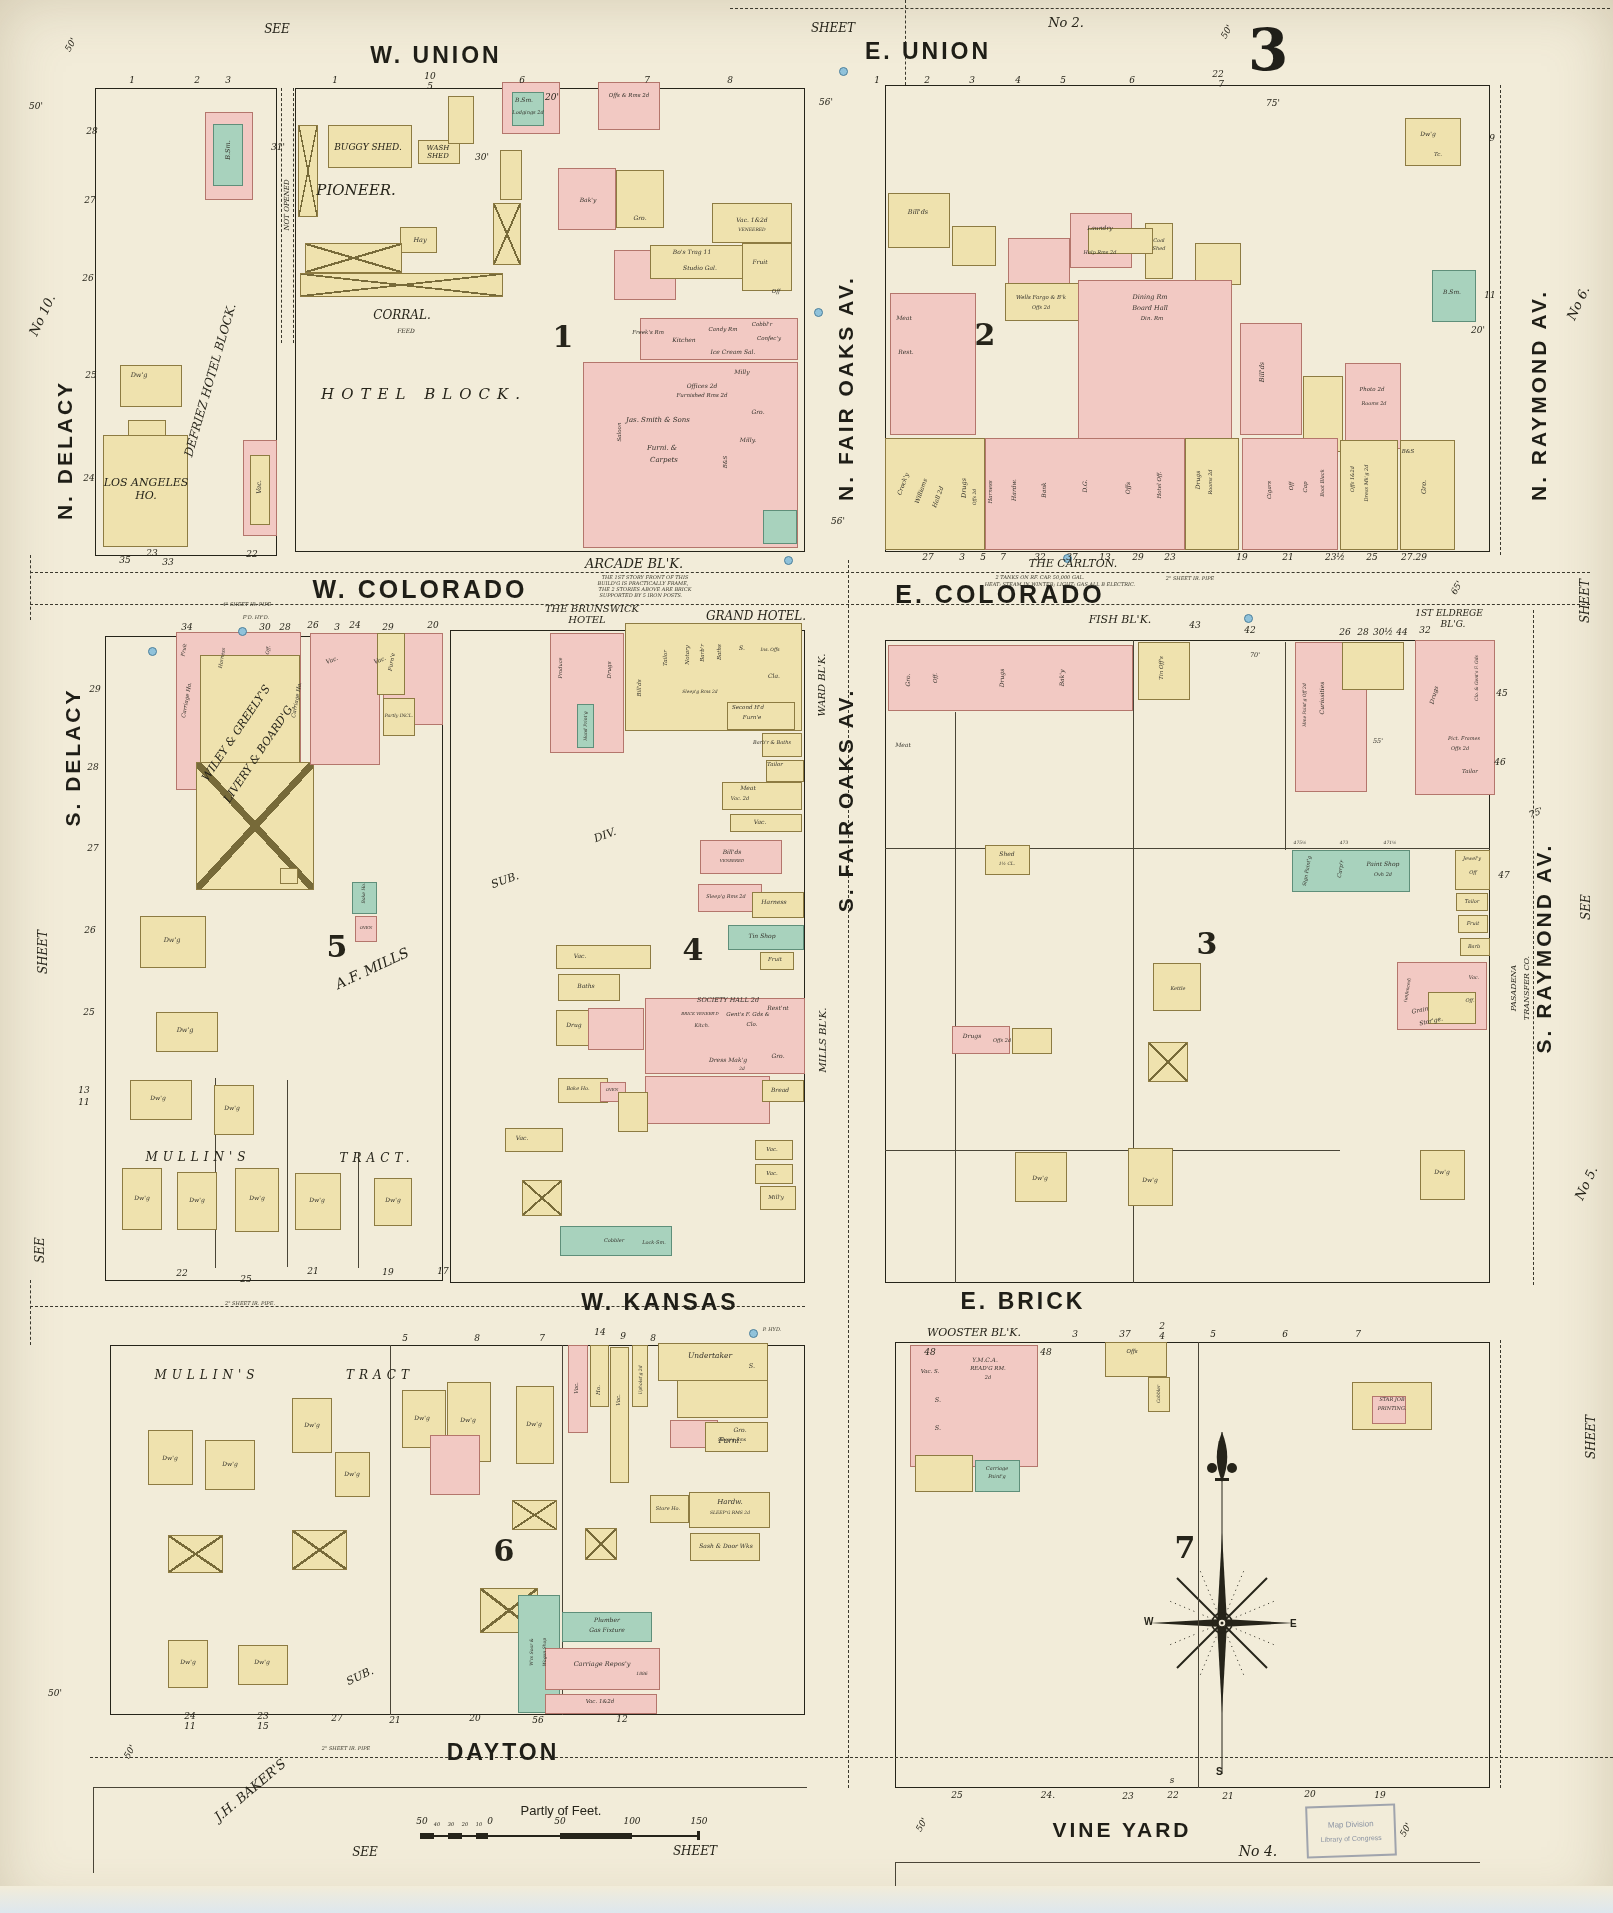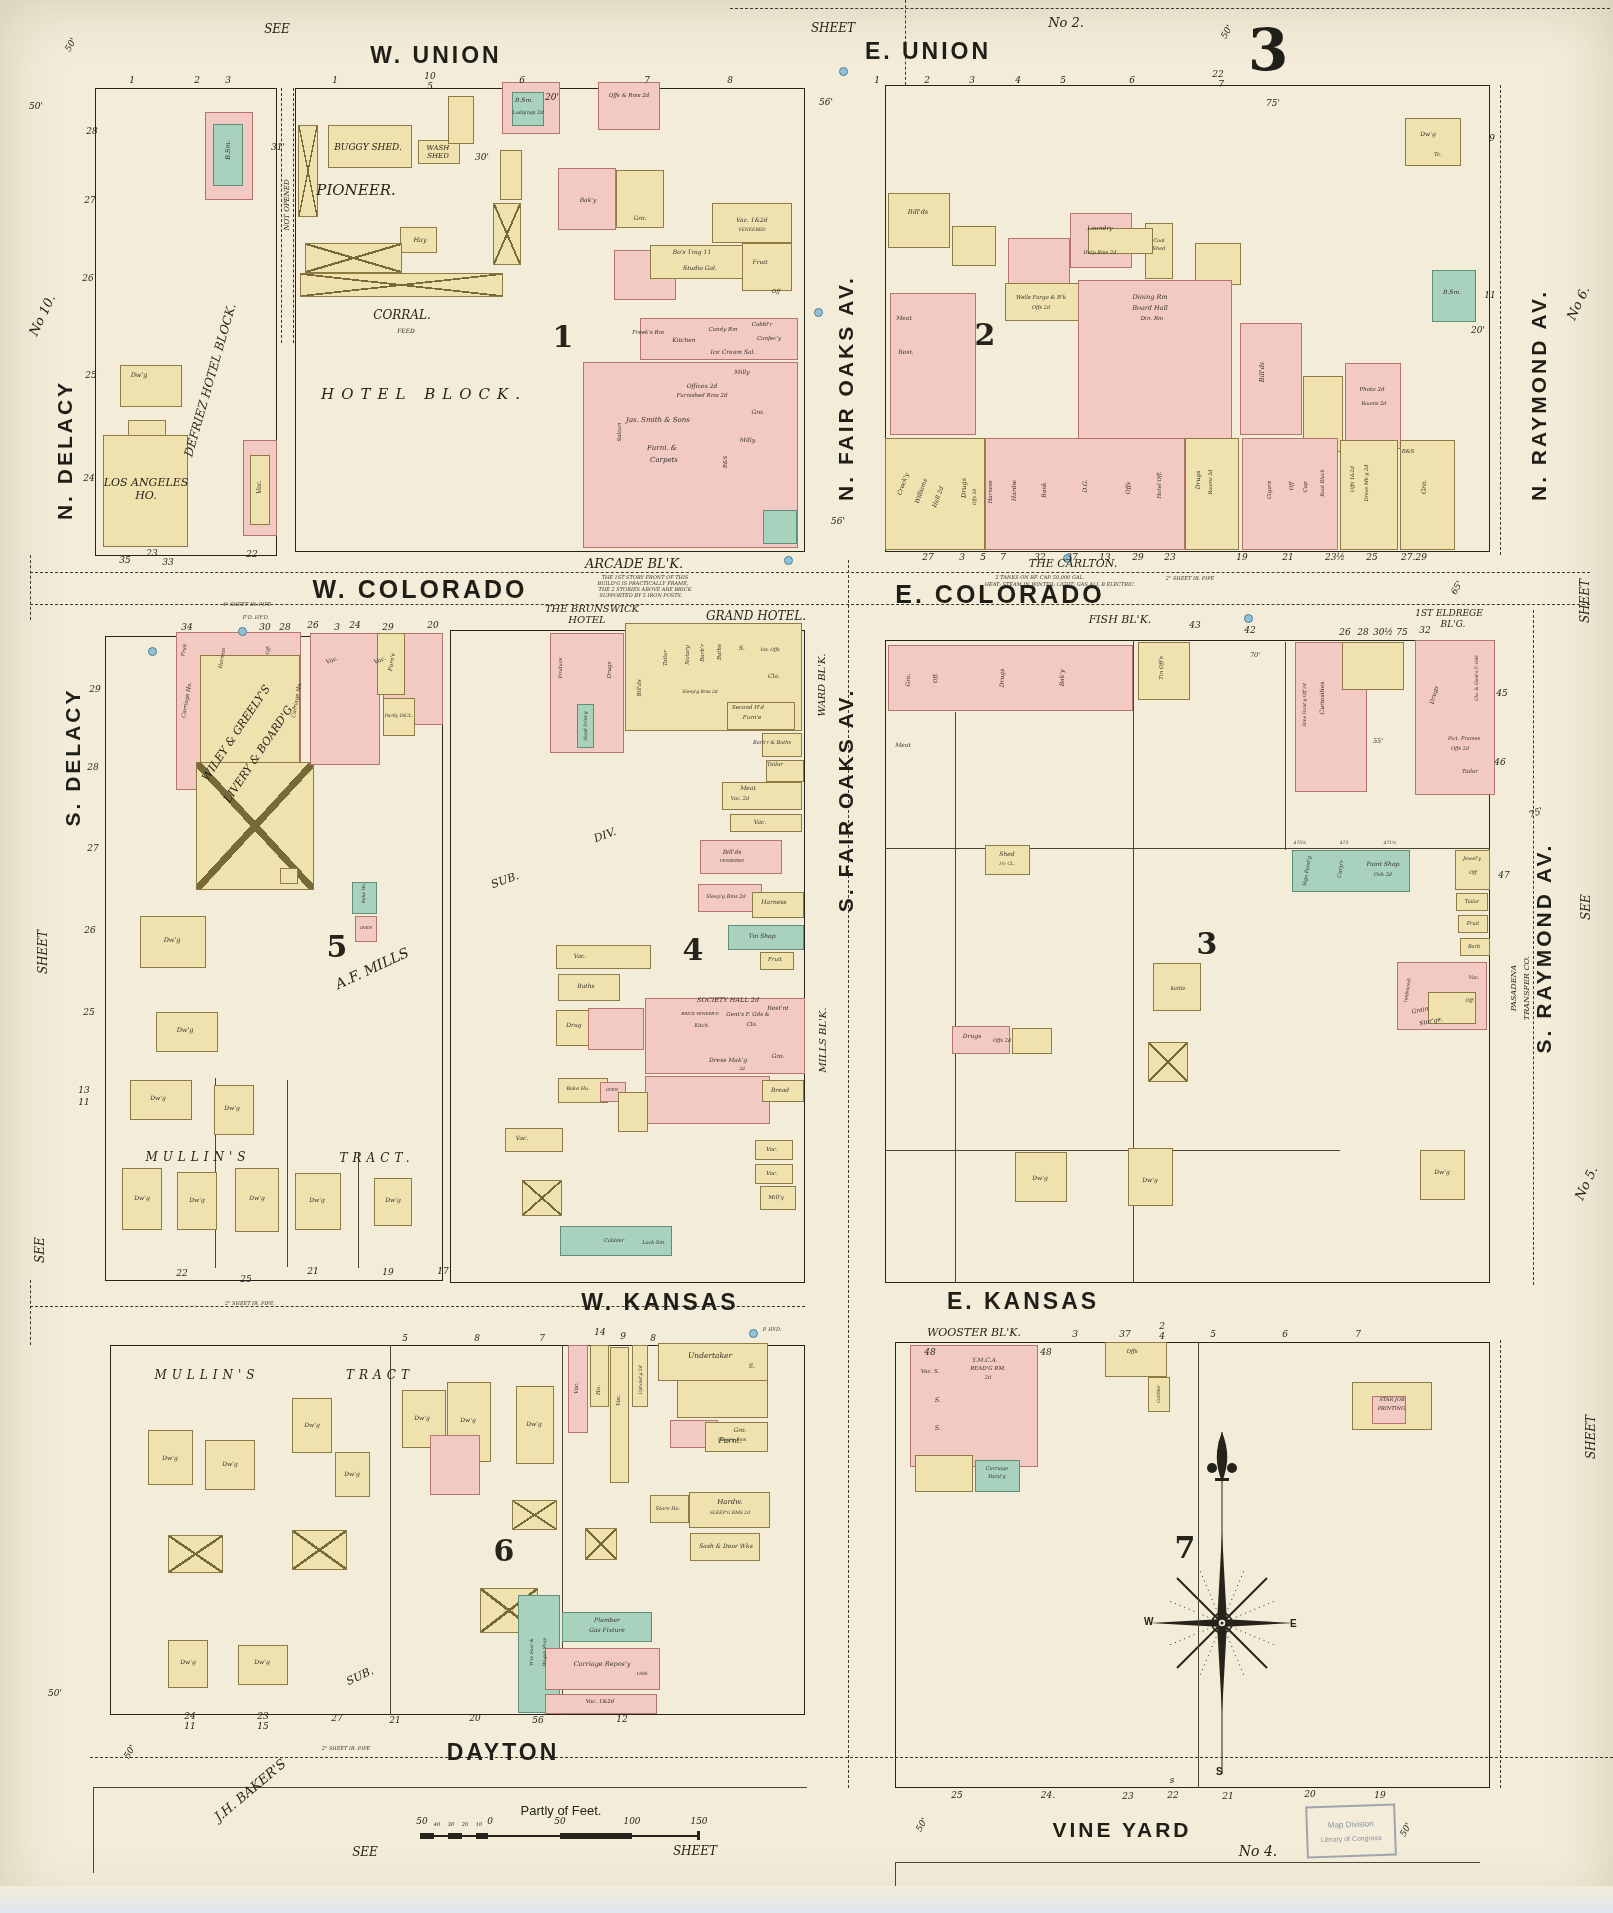--- a/index.html
+++ b/index.html
@@ -300,21 +300,21 @@
     <div class="dot" style="left: 1063px; top: 554px;"></div>
     <div class="dot" style="left: 1244px; top: 614px;"></div>
     <div class="dot" style="left: 148px; top: 647px;"></div>
     <div class="dot" style="left: 238px; top: 627px;"></div>
     <div class="dot" style="left: 749px; top: 1329px;"></div>
     <span class="lab street" style="left: 436px; top: 55px; transform: translate(-50%, -50%);">W. UNION</span>
     <span class="lab street" style="left: 928px; top: 51px; transform: translate(-50%, -50%);">E. UNION</span>
     <span class="lab street" style="left: 420px; top: 589px; font-size: 25px; transform: translate(-50%, -50%);">W. COLORADO</span>
     <span class="lab street" style="left: 1000px; top: 594px; font-size: 25px; transform: translate(-50%, -50%);">E. COLORADO</span>
     <span class="lab street" style="left: 660px; top: 1302px; transform: translate(-50%, -50%);">W. KANSAS</span>
-    <span class="lab street" style="left: 1023px; top: 1301px; transform: translate(-50%, -50%);">E. KANSAS</span>
+    <span class="lab street" style="left: 1023px; top: 1301px; transform: translate(-50%, -50%);">E. BRICK</span>
     <span class="lab street" style="left: 503px; top: 1752px; transform: translate(-50%, -50%);">DAYTON</span>
     <span class="lab street" style="left: 1122px; top: 1829px; font-size: 21px; transform: translate(-50%, -50%);">VINE YARD</span>
     <span class="lab street" style="left: 64px; top: 450px; font-size: 21px; transform: translate(-50%, -50%) rotate(-90deg);">N. DELACY</span>
     <span class="lab street" style="left: 72px; top: 757px; font-size: 21px; transform: translate(-50%, -50%) rotate(-90deg);">S. DELACY</span>
     <span class="lab street" style="left: 845px; top: 388px; font-size: 21px; transform: translate(-50%, -50%) rotate(-90deg);">N. FAIR OAKS AV.</span>
     <span class="lab street" style="left: 845px; top: 800px; font-size: 21px; transform: translate(-50%, -50%) rotate(-90deg);">S. FAIR OAKS AV.</span>
     <span class="lab street" style="left: 1538px; top: 395px; font-size: 21px; transform: translate(-50%, -50%) rotate(-90deg);">N. RAYMOND AV.</span>
     <span class="lab street" style="left: 1543px; top: 948px; font-size: 21px; transform: translate(-50%, -50%) rotate(-90deg);">S. RAYMOND AV.</span>
     <span class="lab ref" style="left: 277px; top: 29px; transform: translate(-50%, -50%);">SEE</span>
     <span class="lab ref" style="left: 833px; top: 28px; transform: translate(-50%, -50%);">SHEET</span>
@@ -681,21 +681,21 @@
     <span class="lab lot" style="left: 1492px; top: 138px; transform: translate(-50%, -50%);">9</span>
     <span class="lab lot" style="left: 1490px; top: 295px; transform: translate(-50%, -50%);">11</span>
     <span class="lab lot" style="left: 1502px; top: 693px; transform: translate(-50%, -50%);">45</span>
     <span class="lab lot" style="left: 1500px; top: 762px; transform: translate(-50%, -50%);">46</span>
     <span class="lab lot" style="left: 1504px; top: 875px; transform: translate(-50%, -50%);">47</span>
     <span class="lab lot" style="left: 1195px; top: 625px; transform: translate(-50%, -50%);">43</span>
     <span class="lab lot" style="left: 1250px; top: 630px; transform: translate(-50%, -50%);">42</span>
     <span class="lab lot" style="left: 1345px; top: 632px; transform: translate(-50%, -50%);">26</span>
     <span class="lab lot" style="left: 1363px; top: 632px; transform: translate(-50%, -50%);">28</span>
     <span class="lab lot" style="left: 1383px; top: 632px; transform: translate(-50%, -50%);">30½</span>
-    <span class="lab lot" style="left: 1402px; top: 632px; transform: translate(-50%, -50%);">75</span>
+    <span class="lab lot" style="left: 1402px; top: 632px; transform: translate(-50%, -50%);">44</span>
     <span class="lab lot" style="left: 1425px; top: 630px; transform: translate(-50%, -50%);">32</span>
     <span class="lab lot" style="left: 930px; top: 1352px; transform: translate(-50%, -50%);">48</span>
     <span class="lab lot" style="left: 1046px; top: 1352px; transform: translate(-50%, -50%);">48</span>
     <span class="lab lot" style="left: 1172px; top: 1780px; transform: translate(-50%, -50%);">s</span>
     <span class="lab meas" style="left: 71px; top: 45px; transform: translate(-50%, -50%) rotate(-60deg);">50'</span>
     <span class="lab meas" style="left: 36px; top: 106px; transform: translate(-50%, -50%);">50'</span>
     <span class="lab meas" style="left: 1227px; top: 32px; transform: translate(-50%, -50%) rotate(-60deg);">50'</span>
     <span class="lab meas" style="left: 1273px; top: 103px; transform: translate(-50%, -50%);">75'</span>
     <span class="lab meas" style="left: 826px; top: 102px; transform: translate(-50%, -50%);">56'</span>
     <span class="lab meas" style="left: 552px; top: 97px; transform: translate(-50%, -50%);">20'</span>

